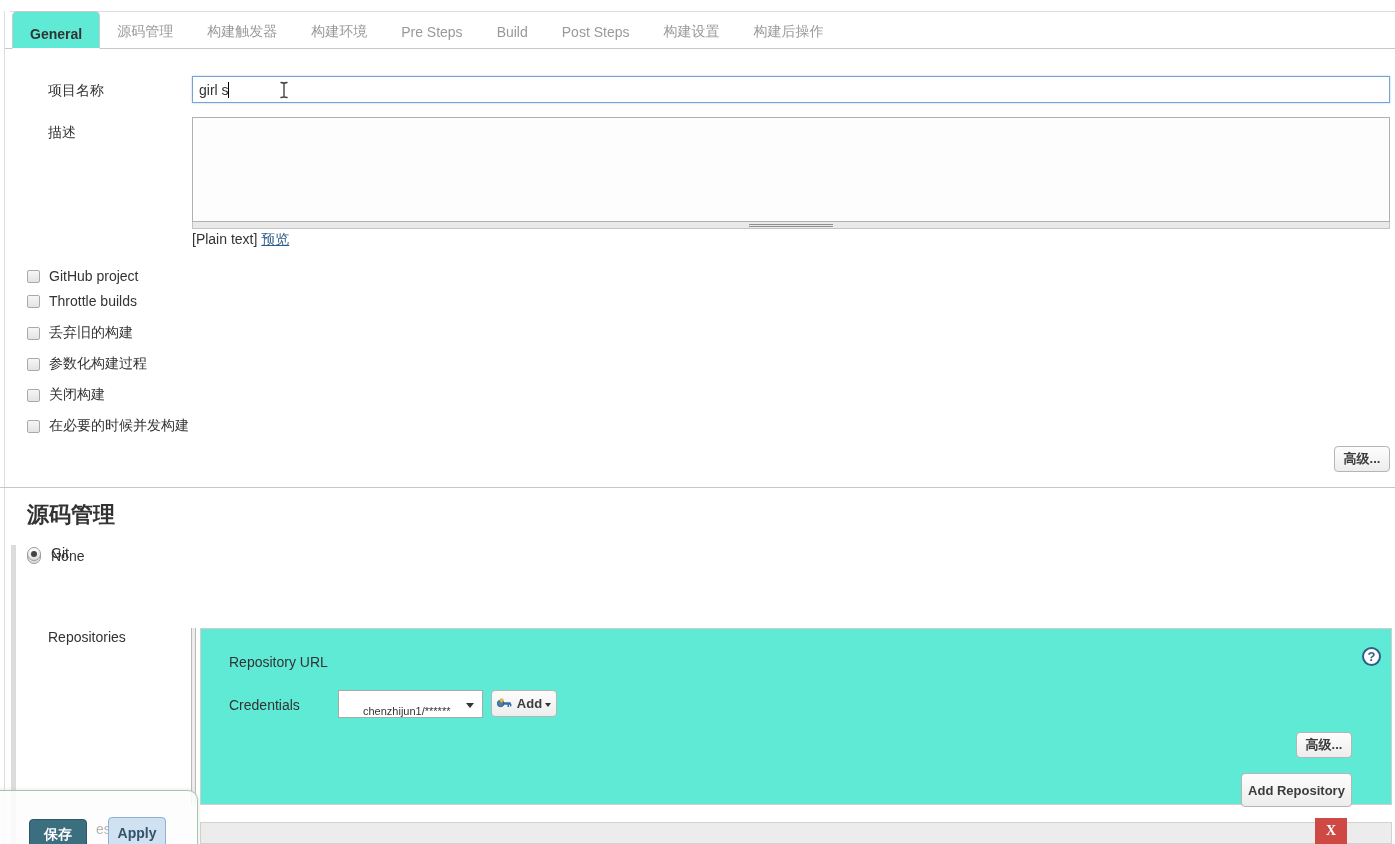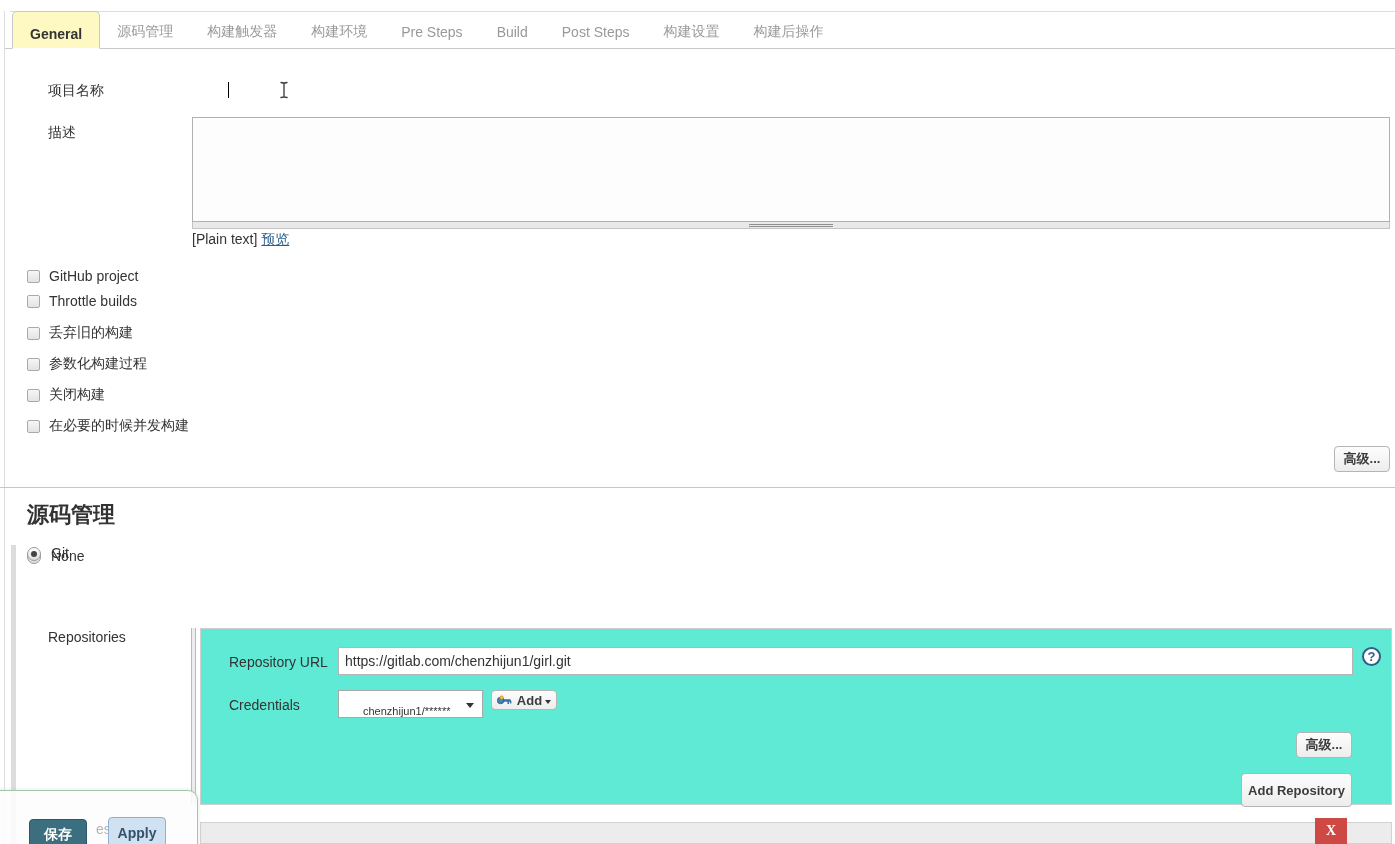--- a/index.html
+++ b/index.html
@@ -5,21 +5,21 @@
   * { box-sizing: border-box; margin: 0; padding: 0; }
   html,body { background:#fff; }
   body { font-family:"Liberation Sans","DejaVu Sans",sans-serif; color:#333; }
   #screen { position:relative; width:1395px; height:844px; overflow:hidden; background:#fff; }
 
   
   .tabbar-topline { position:absolute; top:11px; left:10px; right:0; height:1px; background:#ddd; }
   .tabbar-bottomline { position:absolute; top:48px; left:4px; right:0; height:1px; background:#c9c9c9; }
   .tabbar { position:absolute; top:14px; left:12px; display:flex; align-items:stretch; height:35px; z-index:3; }
   .tab { display:flex; align-items:center; padding:0 17px; font-size:14px; color:#999; cursor:pointer; white-space:nowrap; }
-  .tab.active { background:#fef9c3; border:1px solid #c9c9c9; border-bottom:1px solid #fff; border-radius:5px 5px 0 0; color:#333; font-weight:bold; margin-top:-3px; padding-top:7px; }
+  .tab.active { background:#5eead4; border:1px solid #c9c9c9; border-bottom:1px solid #fff; border-radius:5px 5px 0 0; color:#333; font-weight:bold; margin-top:-3px; padding-top:7px; }
 
   .leftline { position:absolute; left:4px; top:11px; bottom:0; width:1px; background:#ddd; }
   .nestbar { position:absolute; left:11px; top:545px; bottom:0; width:5px; background:#dcdcdc; }
 
   
   .flabel { position:absolute; font-size:14px; color:#333; }
   .txtinput { position:absolute; border:1px solid #b5b5b5; background:#fff; font-family:inherit; font-size:14px; color:#333; padding:0 6px; outline:none; }
   .txtinput.focused { border:1px solid #74a3d4; box-shadow:0 0 2px rgba(116,163,212,.55); }
   .caret { position:absolute; width:1px; height:16px; background:#000; }
   .ibeam { position:absolute; }
@@ -86,20 +86,21 @@
     <div class="tab">Build</div>
     <div class="tab">Post Steps</div>
     <div class="tab">构建设置</div>
     <div class="tab">构建后操作</div>
   </div>
 
   <div class="leftline"></div>
   <div class="nestbar"></div>
 
   <div class="flabel" style="left:48px; top:82px;">项目名称</div>
+  <input class="txtinput focused" style="left: 192px; top: 76px; width: 1198px; height: 27px;" type="text" value="girl s">
   <div class="caret" style="left:228px; top:82px;"></div>
   <svg class="ibeam" style="left:278px; top:81px;" width="12" height="18" viewBox="0 0 12 18">
     <path d="M3 1.5 Q6 2.5 9 1.5 M6 2 V16 M3 16.5 Q6 15.5 9 16.5" stroke="#444" stroke-width="1.4" fill="none" stroke-linecap="round"></path>
   </svg>
 
   <div class="flabel" style="left:48px; top:124px;">描述</div>
   <textarea class="descbox" style=""></textarea>
   <div class="resize-strip">
     <div class="resize-grip"></div>
   </div>
@@ -145,28 +146,27 @@
   <div class="radiorow" style="top:545px;">
     <span class="rad checked"></span>
     <span>Git</span>
   </div>
 
   <div class="flabel" style="left:48px; top:629px;">Repositories</div>
   <div class="dragstrip"></div>
 
   <div class="repo-panel">
     <div class="flabel" style="left:28px; top:25px;">Repository URL</div>
-    <input class="txtinput" style="left: 137px; top: 18px; width: 1015px; height: 28px;" type="text" value="https://gitlab.com/chenzhijun1/girl.git">
 
     <div class="flabel" style="left:28px; top:68px;">Credentials</div>
     <div class="selectbox" style="left:137px; top:61px; width:145px; height:28px;">
       <span>chenzhijun1/******</span>
       <span class="sel-caret"></span>
     </div>
-    <div class="btn" style="left:290px; top:61px; width:66px; height:20px; gap:5px;">
+    <div class="btn" style="left:290px; top:61px; width:66px; height:27px; gap:5px;">
       <svg width="15" height="11" viewBox="0 0 15 11">
         <rect x="5" y="4.2" width="9" height="2.6" rx="1.2" fill="#3a6ea5"></rect>
         <rect x="10.5" y="6" width="1.6" height="3" fill="#3a6ea5"></rect>
         <rect x="13" y="6" width="1.4" height="2.4" fill="#3a6ea5"></rect>
         <circle cx="3.6" cy="5.5" r="3.3" fill="#4a7fb5" stroke="#2c577f" stroke-width="0.8"></circle>
         <circle cx="4.6" cy="2.6" r="1.8" fill="#f0c53a" stroke="#b8902a" stroke-width="0.6"></circle>
       </svg>
       <span>Add</span>
       <span class="addbtn-caret"></span>
     </div>

